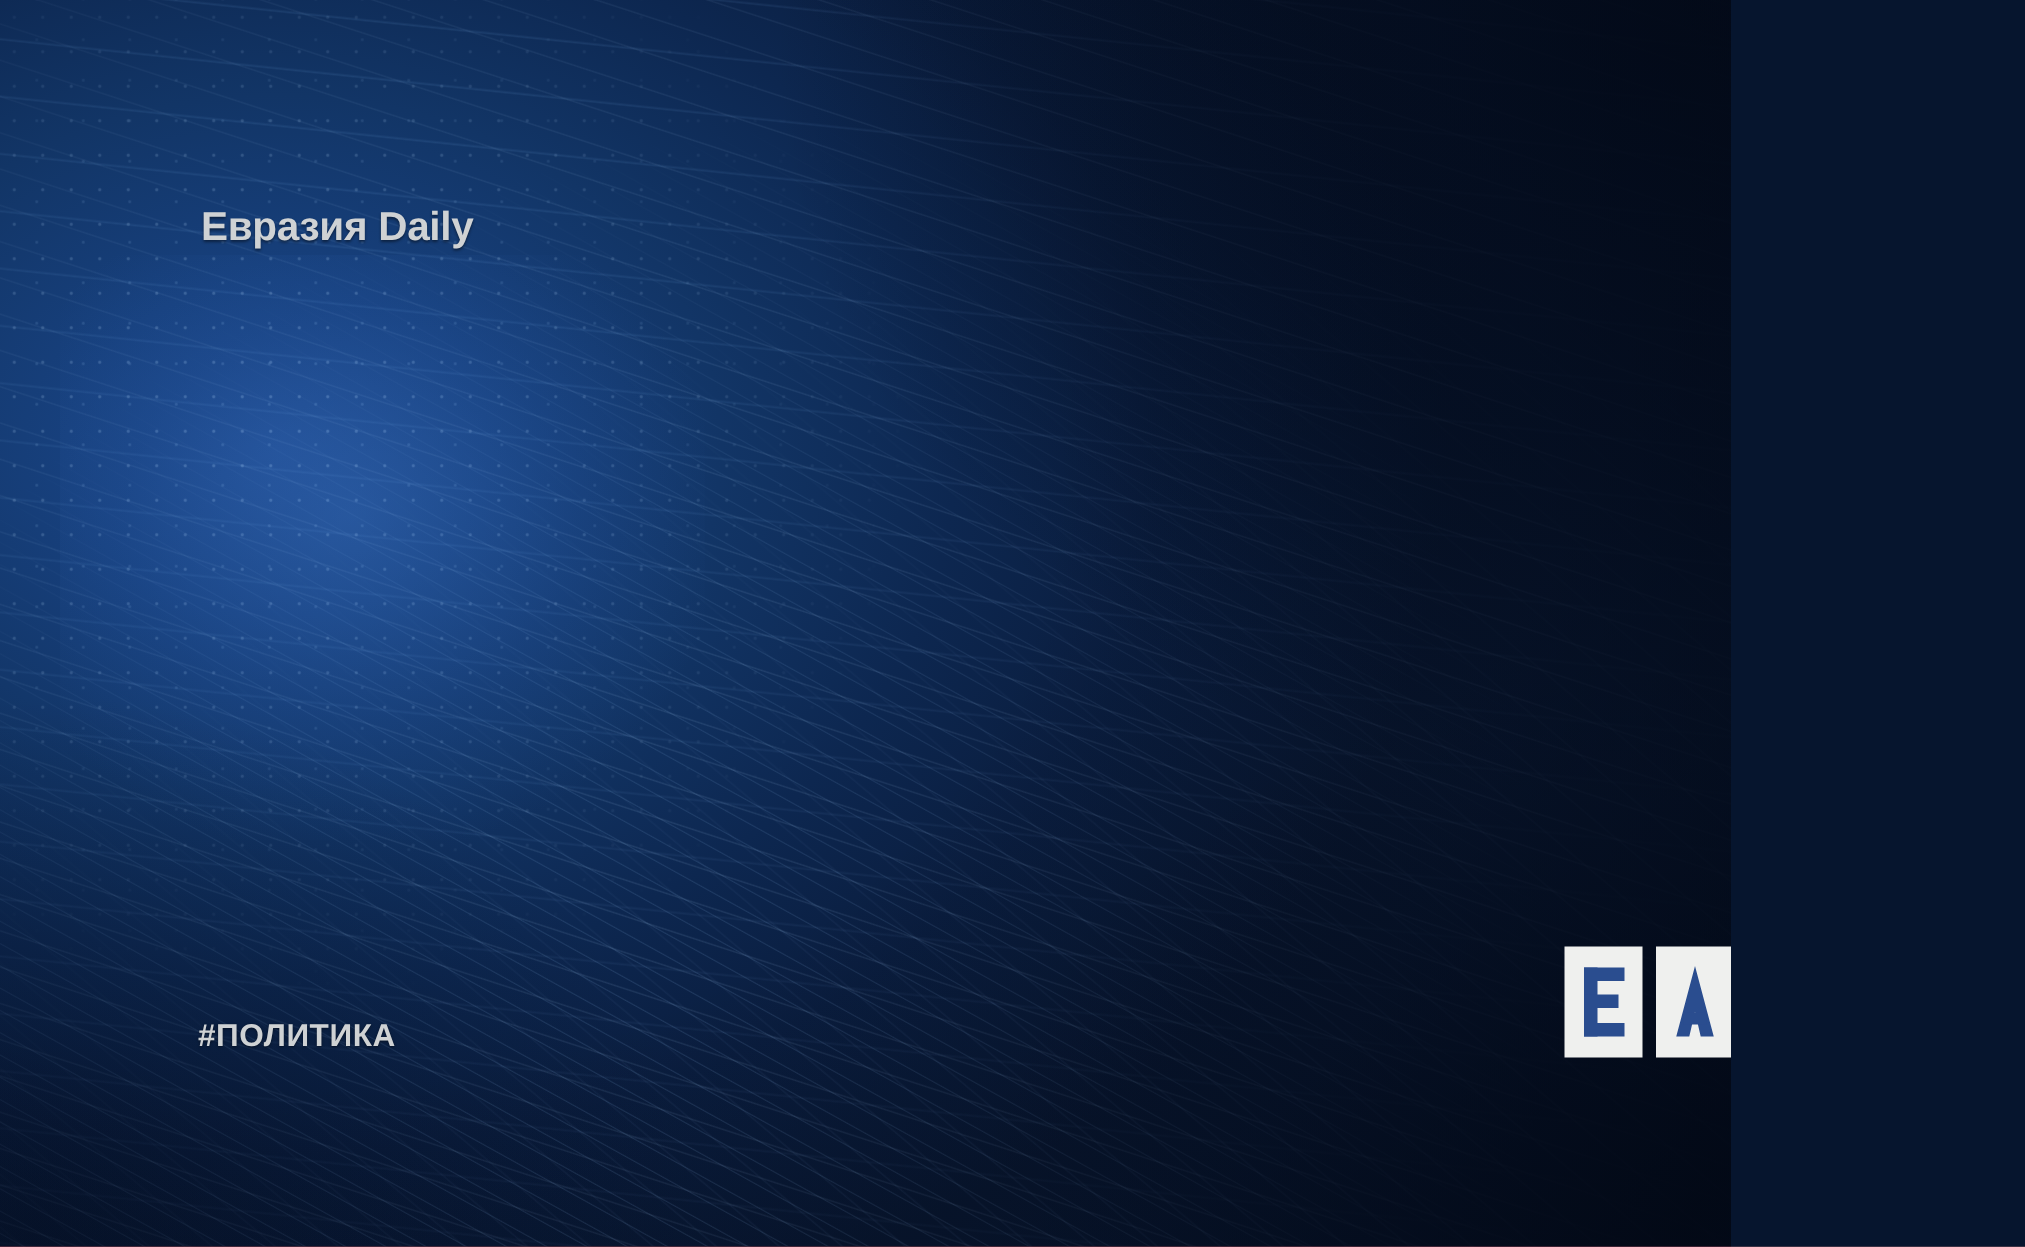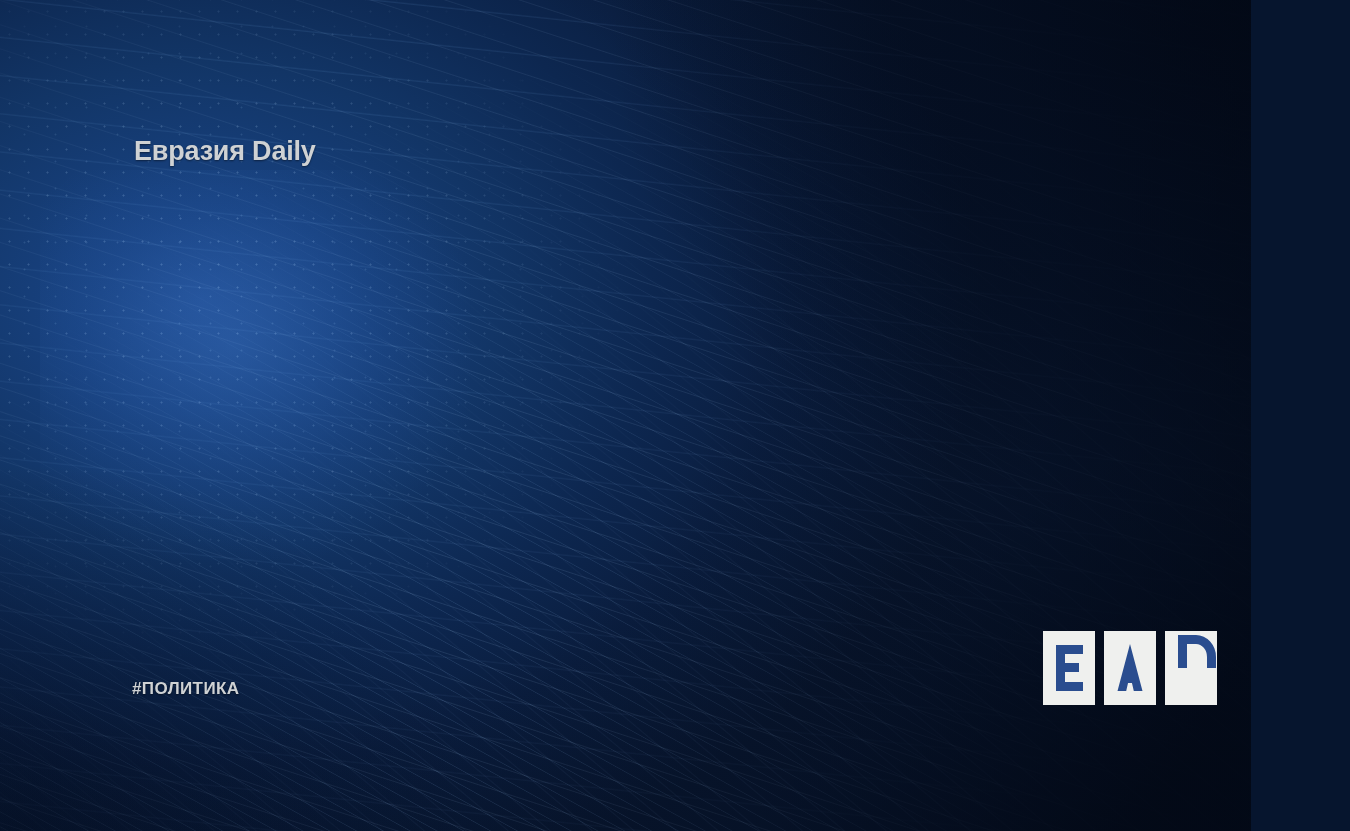--- a/index.html
+++ b/index.html
@@ -5,21 +5,21 @@
 <style>
   html, body {
     margin: 0;
     padding: 0;
     background: #06152e;
   }
   * { box-sizing: border-box; }
 
   .card {
     position: relative;
-    width: 1251px;
+    width: 1154px;
     height: 831px;
     overflow: hidden;
     background: #b91c1c;
     font-family: "Liberation Sans", "DejaVu Sans", sans-serif;
     -webkit-font-smoothing: antialiased;
   }
 
   
   .bg-base {
     position: absolute;
@@ -149,21 +149,21 @@
     font-weight: bold;
     color: #ffffff;
     letter-spacing: -0.3px;
     text-shadow: 0 2px 7px rgba(2,10,28,.55);
   }
 
   .hashtag {
     position: absolute;
     left: 132px;
     top: 679px;
-    font-size: 17px;
+    font-size: 21px;
     font-weight: bold;
     letter-spacing: 0.4px;
     color: #cfd2d4;
     text-shadow: 0 1px 2px rgba(0,0,0,.45);
     white-space: nowrap;
   }
 
   
   .ea-logo {
     position: absolute;

